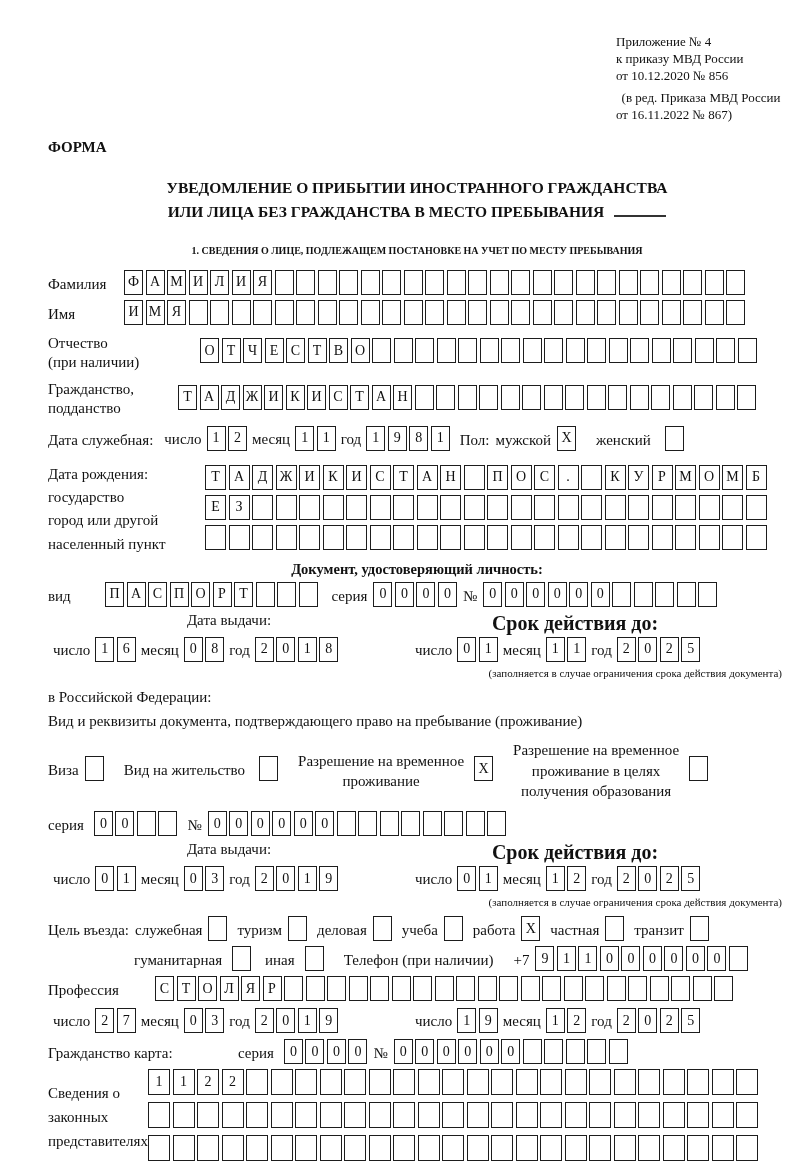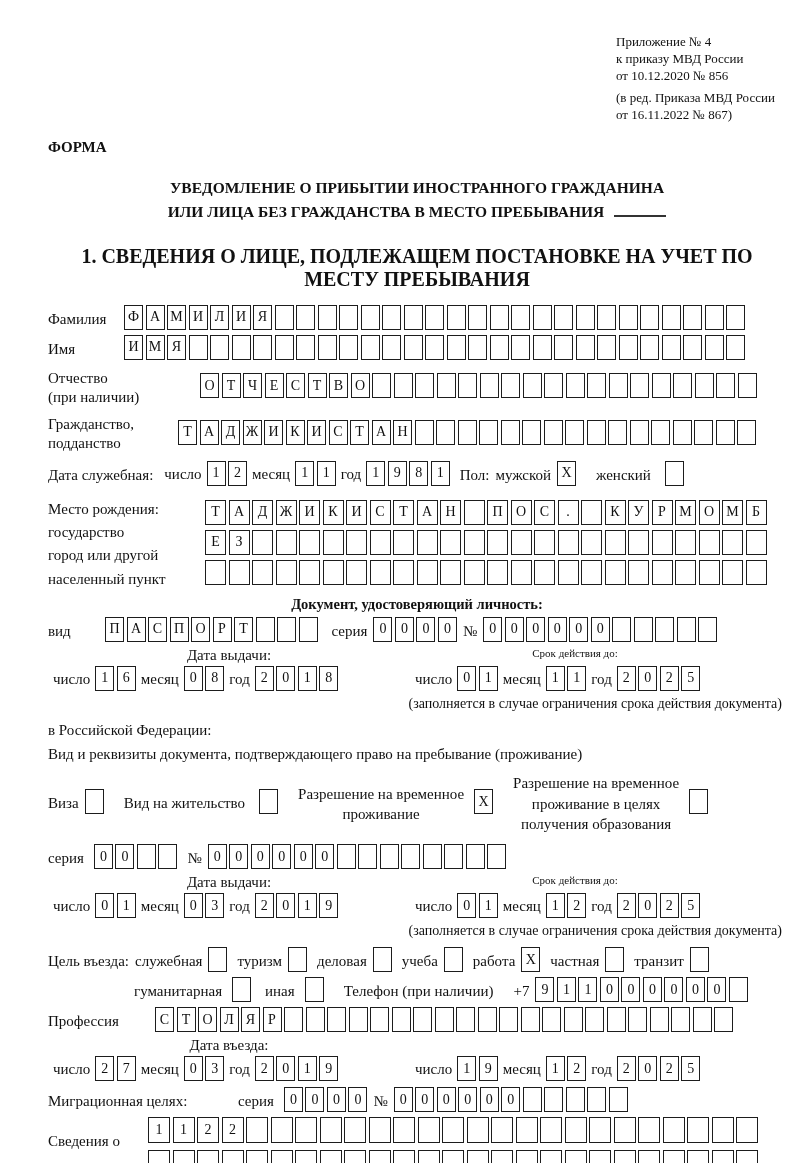--- a/index.html
+++ b/index.html
@@ -1,47 +1,47 @@
 <!DOCTYPE html>
 <html><head>
 <meta charset="utf-8">
 <style>
   html,body{margin:0;padding:0;background:#ffffff;}
   body{width:800px;height:1163px;overflow:hidden;font-family:"Liberation Serif","DejaVu Serif",serif;color:#111;}
   .page{padding:34px 14px 0 48px;box-sizing:border-box;}
 
   .annex{margin-left:568px;font-size:13px;line-height:1.3;}
-  .annex .ed{margin-top:5px;}
+  .annex .ed{margin-top:5px;text-align:center;}
   .forma{margin-top:16px;padding-right:24px;font-weight:bold;font-size:15px;}
 
   .title{margin-top:20px;text-align:center;font-weight:bold;font-size:15.5px;line-height:1.5;}
   .blank{display:inline-block;width:52px;border-bottom:2px solid #333;margin-left:10px;}
 
-  .sec1{margin-top:22px;margin-bottom:14px;text-align:center;font-weight:bold;font-size:20px;}
+  .sec1{margin-top:22px;margin-bottom:14px;text-align:center;font-weight:bold;font-size:10px;}
 
   .row{display:flex;align-items:center;margin-bottom:5px;}
   .lbl,.dl{font-size:15px;line-height:1.25;padding-top:4px;flex:0 0 auto;}
   .w76{width:76px}.w130{width:130px}.w152{width:152px}.w157{width:157px}
   .w57{width:57px}.w107{width:107px}.w100{width:100px}.w150{width:150px}
 
   .cells{display:flex;gap:2.5px;flex:0 0 auto;}
   .cell{box-sizing:content-box;width:17px;height:23px;border:1.5px solid #1d1d1d;display:flex;
         align-items:center;justify-content:center;font-size:14px;background:#fff;flex:0 0 auto;}
   .w .cell{width:19px;}
   .r .cell{width:20px;height:24px;}
   .col{display:flex;flex-direction:column;gap:5px;}
 
   .dg{display:inline-flex;align-items:flex-start;flex:0 0 auto;}
   .dg .dl{margin:0 5px;}
   .dg .cells{margin-top:0;}
   .dgl{flex:0 0 362px;}
   .dhead{display:flex;margin-bottom:2px;}
   .dh1{flex:0 0 362px;text-align:center;font-size:15px;}
-  .dh2{flex:0 0 330px;text-align:center;font-size:11px;}
-  .note{font-size:14px;text-align:right;margin:2px 4px 8px 0;}
+  .dh2{flex:0 0 330px;text-align:center;font-size:20px;font-weight:bold;}
+  .note{font-size:11px;text-align:right;margin:2px 4px 8px 0;}
 
   .ptext{font-size:15px;line-height:1.45;margin-bottom:2px;}
   .opts{align-items:center;margin-top:4px;margin-bottom:10px;}
   .optml{text-align:center;font-size:15px;line-height:1.35;flex:0 0 auto;padding-top:4px;}
   .gap6{margin-left:6px}.gap10{margin-left:10px}.gap14{margin-left:14px}.gap20{margin-left:20px}.gap40{margin-left:40px}
   .purp .dl{padding-top:4px;}
   .purp2{margin-left:86px;}
 </style>
 </head>
 <body>
@@ -52,21 +52,21 @@
     <div>Приложение № 4</div>
     <div>к приказу МВД России</div>
     <div>от 10.12.2020 № 856</div>
     <div class="ed">(в ред. Приказа МВД России</div>
     <div>от 16.11.2022 № 867)</div>
   </div>
 
   <div class="forma">ФОРМА</div>
 
   <div class="title">
-    <div>УВЕДОМЛЕНИЕ О ПРИБЫТИИ ИНОСТРАННОГО ГРАЖДАНИНА</div>
+    <div>УВЕДОМЛЕНИЕ О ПРИБЫТИИ ИНОСТРАННОГО ГРАЖДАНСТВА</div>
     <div><span>ИЛИ ЛИЦА БЕЗ ГРАЖДАНСТВА В МЕСТО ПРЕБЫВАНИЯ</span><span class="blank"></span></div>
   </div>
 
   <div class="sec1">1. СВЕДЕНИЯ О ЛИЦЕ, ПОДЛЕЖАЩЕМ ПОСТАНОВКЕ НА УЧЕТ ПО МЕСТУ ПРЕБЫВАНИЯ</div>
 
   <div class="row">
     <span class="lbl w76">Фамилия</span>
     <span class="cells">
         <span class="cell">Ф</span>
         <span class="cell">А</span>
@@ -233,21 +233,21 @@
         <span class="cell">X</span>
       </span>
     <span class="dl gap20">женский</span>
     <span class="cells gap14">
         <span class="cell"></span>
       </span>
   </div>
 
   <div class="row" style="margin-top:8px;">
     <span class="lbl w157" style="line-height:1.55;">
-      <div>Место рождения:</div>
+      <div>Дата рождения:</div>
       <div>государство</div>
       <div>город или другой</div>
       <div>населенный пункт</div>
     </span>
     <span class="col">
       <span class="cells w">
           <span class="cell">Т</span>
           <span class="cell">А</span>
           <span class="cell">Д</span>
           <span class="cell">Ж</span>
@@ -598,21 +598,20 @@
         <span class="cell"></span>
         <span class="cell"></span>
         <span class="cell"></span>
         <span class="cell"></span>
         <span class="cell"></span>
         <span class="cell"></span>
       </span>
   </div>
 
   <div class="dhead">
-    <span class="dh1">Дата въезда:</span>
   </div>
   <div class="row">
     <span class="dg dgl">
       <span class="dl">число</span>
       <span class="cells">
           <span class="cell">2</span>
           <span class="cell">7</span>
         </span>
       <span class="dl">месяц</span>
       <span class="cells">
@@ -642,21 +641,21 @@
       <span class="cells">
           <span class="cell">2</span>
           <span class="cell">0</span>
           <span class="cell">2</span>
           <span class="cell">5</span>
         </span>
     </span>
   </div>
 
   <div class="row" style="margin-top:6px;">
-    <span class="lbl w150">Миграционная целях:</span>
+    <span class="lbl w150">Гражданство карта:</span>
     <span class="dl gap40">серия</span>
     <span class="cells gap10">
         <span class="cell">0</span>
         <span class="cell">0</span>
         <span class="cell">0</span>
         <span class="cell">0</span>
       </span>
     <span class="dl gap6">№</span>
     <span class="cells gap6">
         <span class="cell">0</span>

